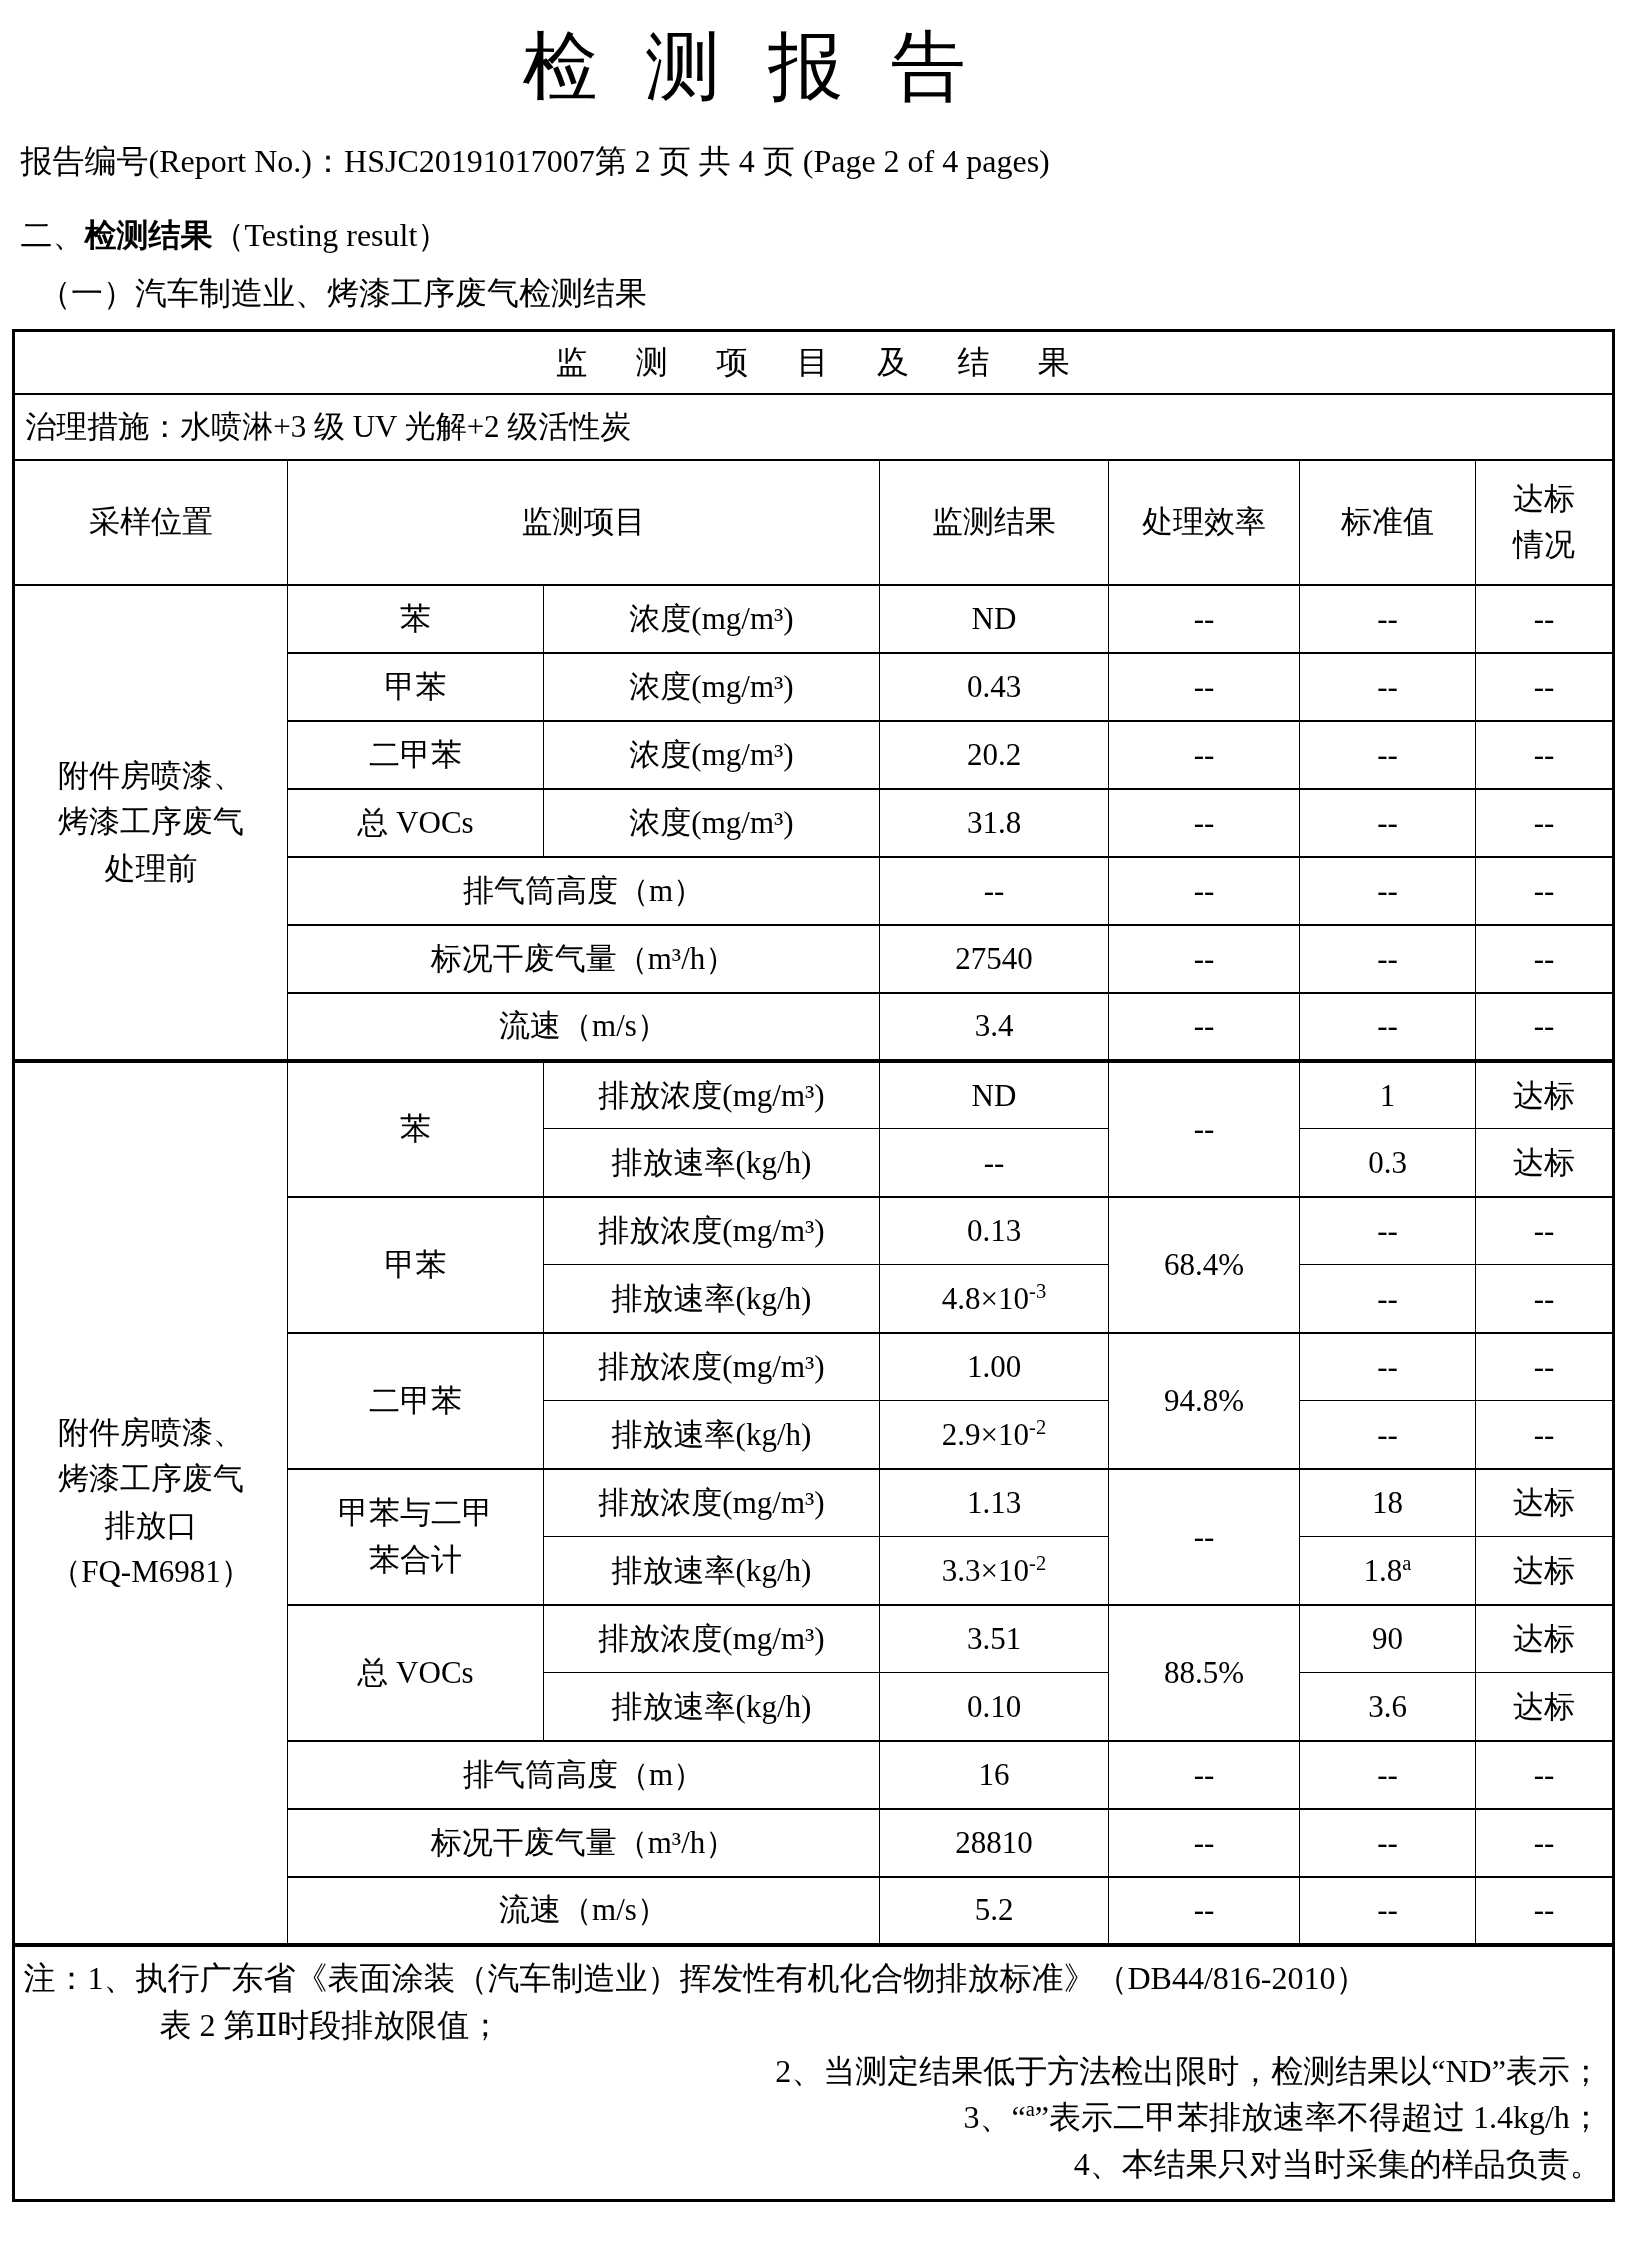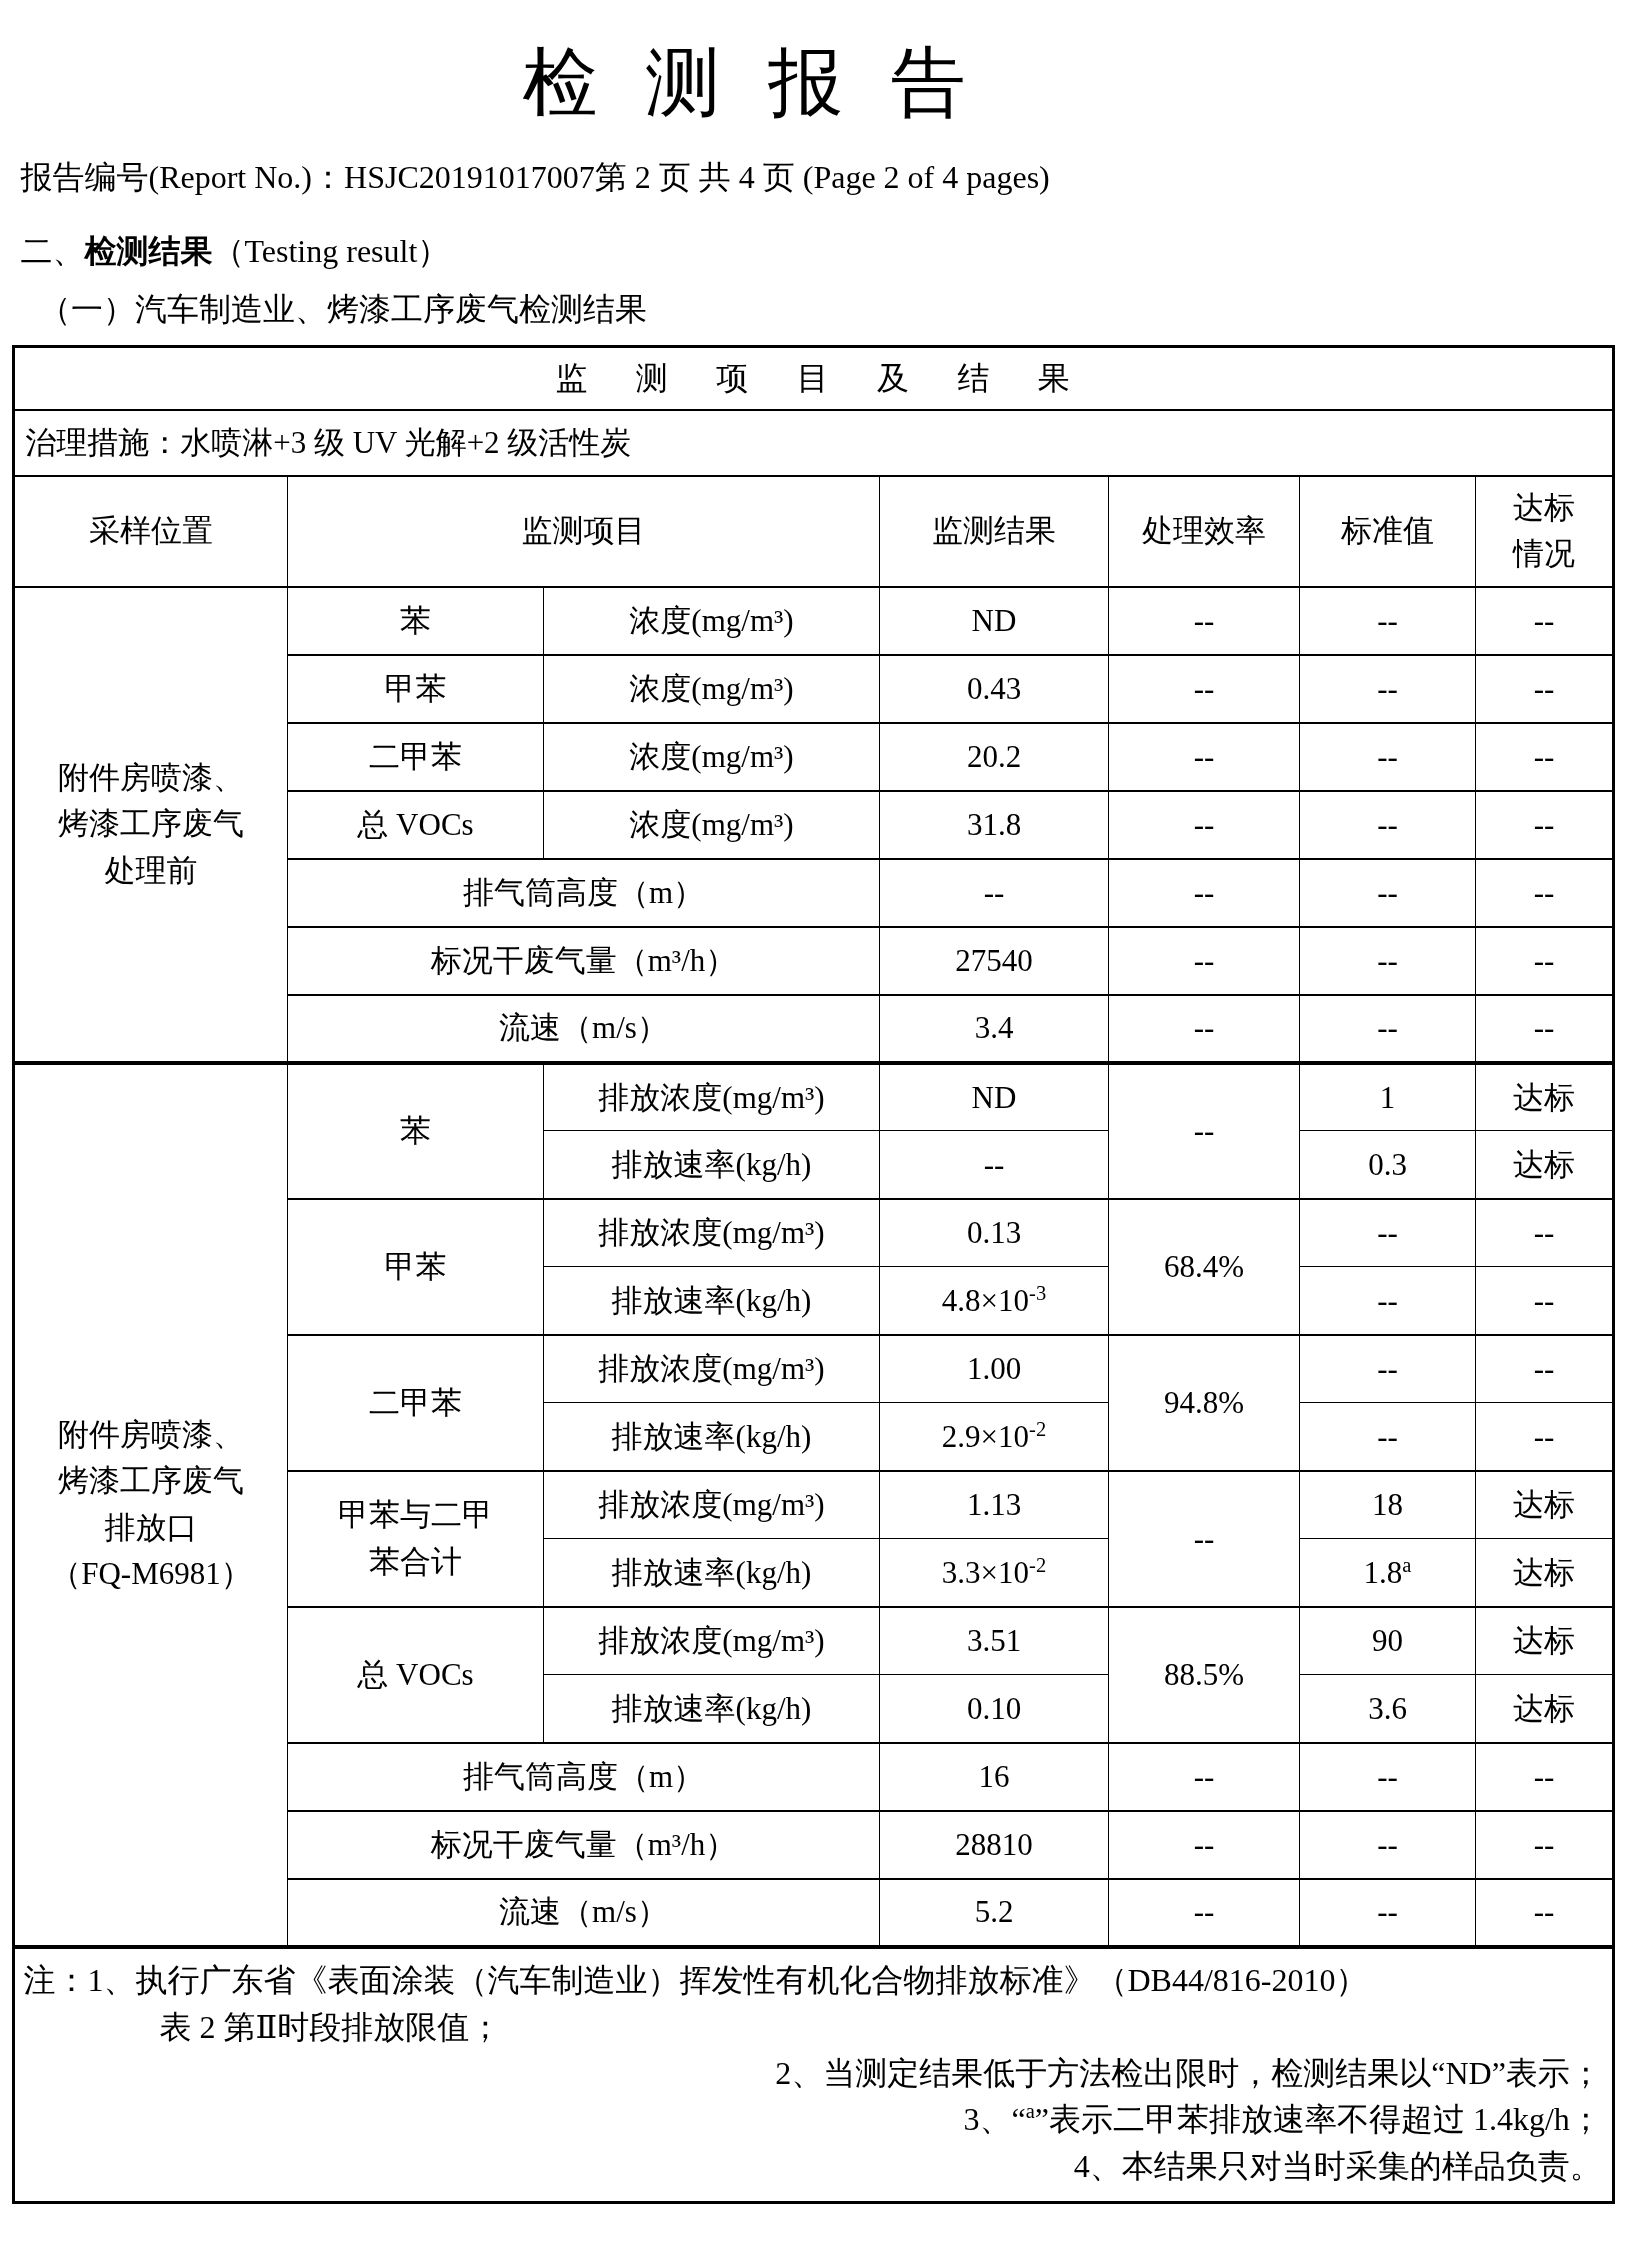--- a/index.html
+++ b/index.html
@@ -1,21 +1,21 @@
 <!DOCTYPE html>
 <html style="font-size:13.6px"><head>
 <meta charset="utf-8">
 <style>
   html,body{margin:0;padding:0;}
   body{
     width:1646px;height:2250px;background:#ffffff;color:#000;
     font-family:"Liberation Serif","DejaVu Serif",serif;
     overflow:hidden;
   }
-  .page{margin-left:12px;padding-top:28px;}
+  .page{margin-left:12px;padding-top:12px;}
 
   .titlebox{width:1466px;text-align:center;}
   .title{
     margin:5.1px 0 0 0;font-size:75px;font-weight:normal;
     word-spacing:25.6px;letter-spacing:1.7px;white-space:nowrap;
   }
   .subtitle{
     margin-top:22px;font-size:34px;word-spacing:32px;
   }
   .meta{
@@ -32,21 +32,21 @@
     width:1600px;border:3.4px solid #000;
   }
   td{
     border-left:1.7px solid #000;border-top:2.6px solid #000;
     text-align:center;vertical-align:middle;
     font-size:31px;padding:1.7px 5.1px;overflow:hidden;
   }
   tr{height:68px;}
   tr.r-caption{height:63px;}
   tr.r-treat{height:66px;}
-  tr.r-head{height:111px;}
+  tr.r-head{height:125px;}
   tr.r-notes{height:auto;}
   tr.thin > td{border-top-width:1.7px;}
   tr.xthick > td{border-top-width:4.3px;}
   td.left{text-align:left;}
   td.pre,.pre{white-space:pre-line;line-height:1.5;}
   td.caption{word-spacing:37px;letter-spacing:1.7px;font-size:32px;}
   td.treat{padding-left:10.2px;}
   td.notes{padding:8.5px 10.2px 12px 8.5px;line-height:1.45;font-size:32px;}
   .note-line{white-space:nowrap;}
   .ind1{padding-left:80px;text-align:right;}

